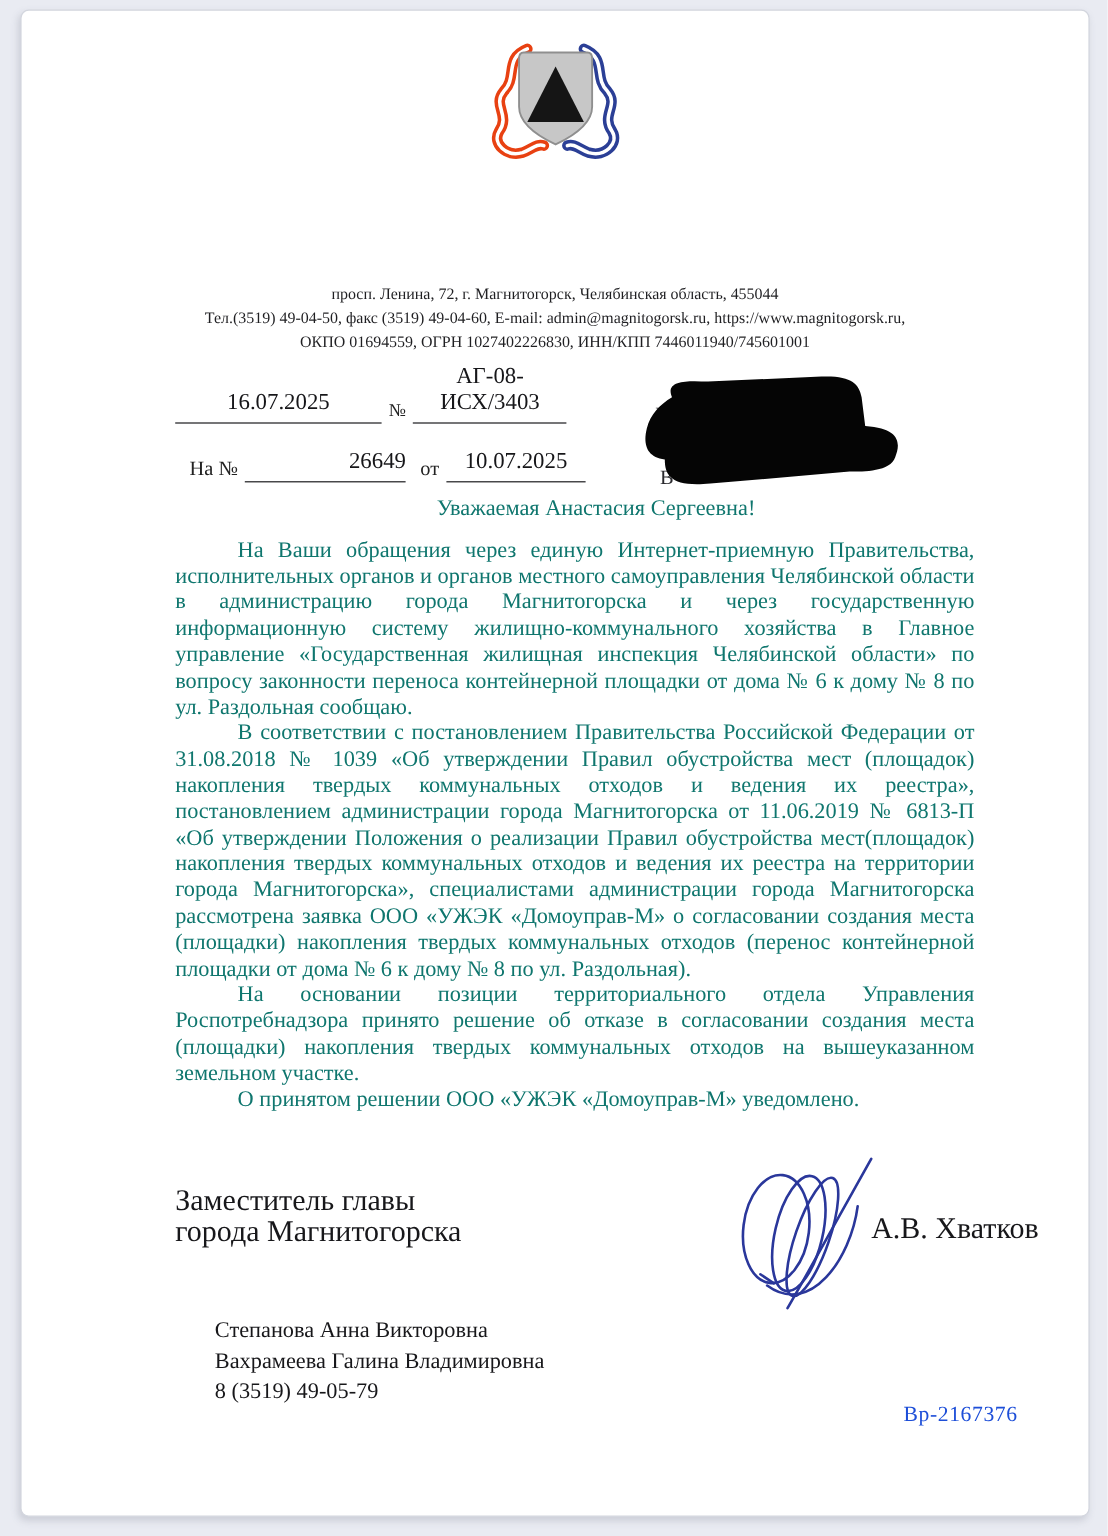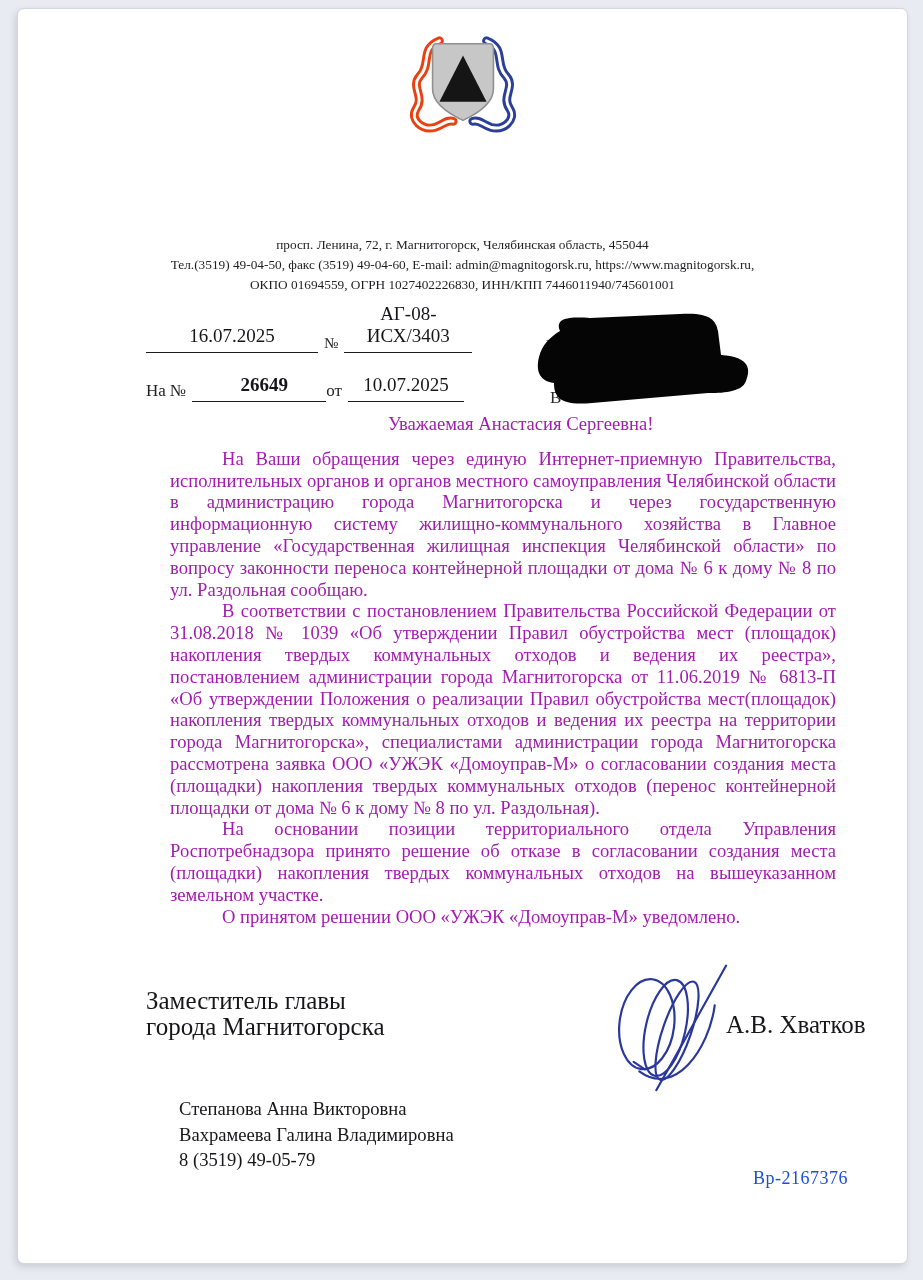--- a/index.html
+++ b/index.html
@@ -25,30 +25,30 @@
   .address{
     position:absolute;top:226px;left:0;width:100%;
     text-align:center;color:#1f1f22;font-size:13.3px;line-height:20px;
   }
   
   .ref-block{position:absolute;top:294px;left:128px;width:360px;font-size:19px;color:#161619;}
   .ref-row{display:flex;align-items:flex-end;margin-bottom:21px;}
   .uline{display:inline-block;border-bottom:1.6px solid #1c1c1f;text-align:center;padding-bottom:5px;}
   .u-date{width:172px;font-family:Liberation Serif, serif;}
   .u-num{width:128px;}
-  .u-reply{width:124px;text-align:center;padding-left:10px;font-weight:bold;}
+  .u-reply{width:124px;text-align:right;padding-left:10px;}
   .u-rdate{width:116px;}
   .ref-label{font-size:15px;color:#222;padding:0 6px 1px 6px;white-space:nowrap;}
-  .ref-label.big{font-size:17px;padding-left:0;}
+  .ref-label.big{font-size:17px;padding-left:0;margin-left:12px;}
   
   .redaction{position:absolute;top:300px;left:494px;width:252px;height:104px;}
   
   .letter-body{
     position:absolute;top:404px;left:128px;width:666px;
-    font-size:18.6px;line-height:21.8px;color:#a21caf;margin-left:24px;
+    font-size:18.6px;line-height:21.8px;color:#0f766e;
   }
   .salutation{padding-left:218px;margin:0 0 13px 0;}
   .letter-body p{
     margin:0;text-indent:52px;text-align:justify;text-align-last:left;
   }
   
   .sig-block{position:absolute;top:947px;left:128px;width:700px;height:150px;font-size:25px;color:#17171a;}
   .sig-position{position:absolute;left:0;top:32px;line-height:26px;}
   .sig-scribble{position:absolute;left:465px;top:0;width:132px;height:142px;}
   .sig-name{position:absolute;left:580px;top:55px;white-space:nowrap;}

